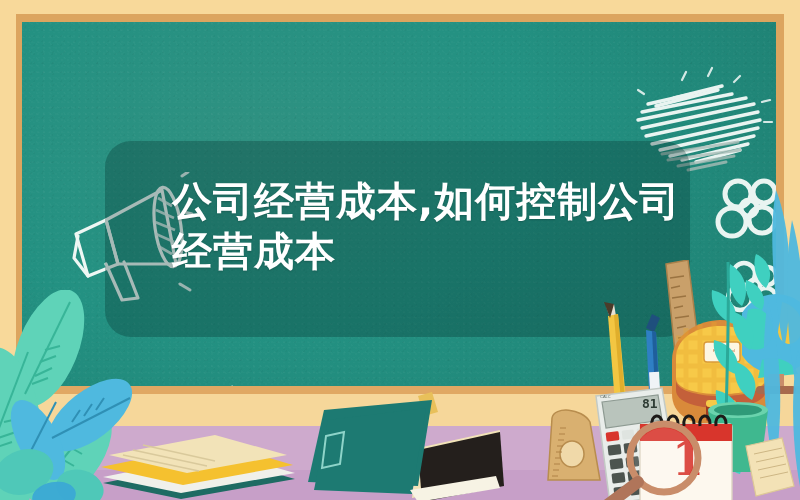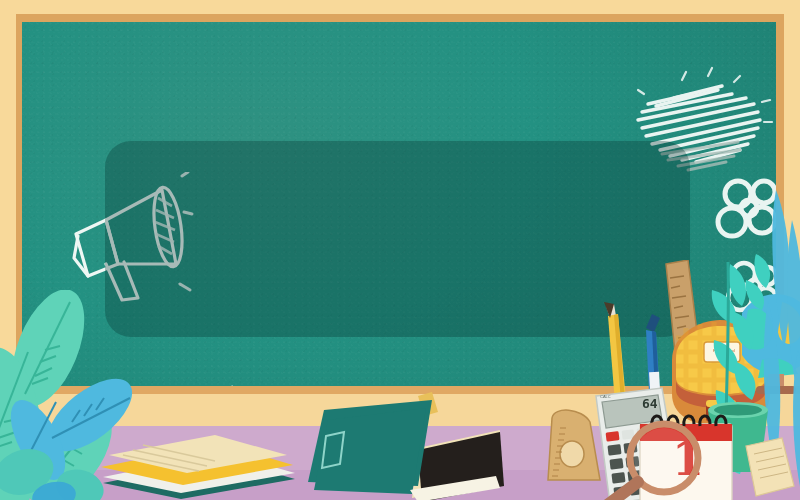--- a/index.html
+++ b/index.html
@@ -176,20 +176,21 @@
           <path d="M134 22 L136 52"></path>
         <path d="M142 24 L142 56"></path>
           <path d="M150 26 L148 58"></path>
           <path d="M158 28 L152 60"></path>
       </g>
     </svg>
 
     <div class="headline-panel" style="left:83px;top:119px;"></div>
   </div>
 
+  <div class="headline">公司经营成本,如何控制公司经营成本</div>
 
   <div class="desk-ledge-top"></div>
   <div class="desk-ledge"></div>
   <div class="desk-top"></div>
   <div class="desk-top-b"></div>
 
   <svg class="art" style="left:-10px;top:290px;" width="190" height="215" viewBox="0 0 190 215">
     <g fill="#5fd3b8">
       <ellipse cx="58" cy="58" rx="30" ry="62" transform="rotate(22 58 58)"></ellipse>
       <ellipse cx="18" cy="118" rx="30" ry="62" transform="rotate(-14 18 118)"></ellipse>
@@ -349,21 +350,21 @@
     <path d="M8 10 L68 10 L60 72 L16 72 Z" fill="#3fb88f"></path>
     <ellipse cx="38" cy="10" rx="30" ry="8" fill="#6ad3ad"></ellipse>
     <ellipse cx="38" cy="10" rx="24" ry="5.5" fill="#2f9a78"></ellipse>
   </svg>
 
   <svg class="art" style="left:592px;top:386px;" width="96" height="118" viewBox="0 0 96 118">
     <path d="M4 10 L70 2 L88 108 L18 118 Z" fill="#e9edea" stroke="#c3cac5" stroke-width="1.5"></path>
     <path d="M10 16 L66 9 L70 34 L14 42 Z" fill="#b9c4bc" stroke="#8d9a92" stroke-width="1.2"></path>
   </svg>
   <div class="calc-brand" style="left:600px;top:394px;">CALC</div>
-  <div class="calc-display" style="left:642px;top:396px;">64</div>
+  <div class="calc-display" style="left:642px;top:396px;">81</div>
 
   <svg class="art" style="left:592px;top:386px;" width="96" height="118" viewBox="0 0 96 118">
     <g>
       <rect x="14" y="46" width="13" height="9" rx="1.5" fill="#d8352c" transform="rotate(-7 20 50)"></rect>
       <rect x="30" y="44" width="12" height="9" rx="1.5" fill="#dfe4e0" transform="rotate(-7 36 48)"></rect>
       <rect x="45" y="42" width="12" height="9" rx="1.5" fill="#dfe4e0" transform="rotate(-7 51 46)"></rect>
       <rect x="60" y="40" width="12" height="9" rx="1.5" fill="#dfe4e0" transform="rotate(-7 66 44)"></rect>
 
       <rect x="16" y="59" width="13" height="10" rx="1.5" fill="#4c544f" transform="rotate(-7 22 64)"></rect>
       <rect x="32" y="57" width="13" height="10" rx="1.5" fill="#4c544f" transform="rotate(-7 38 62)"></rect>

